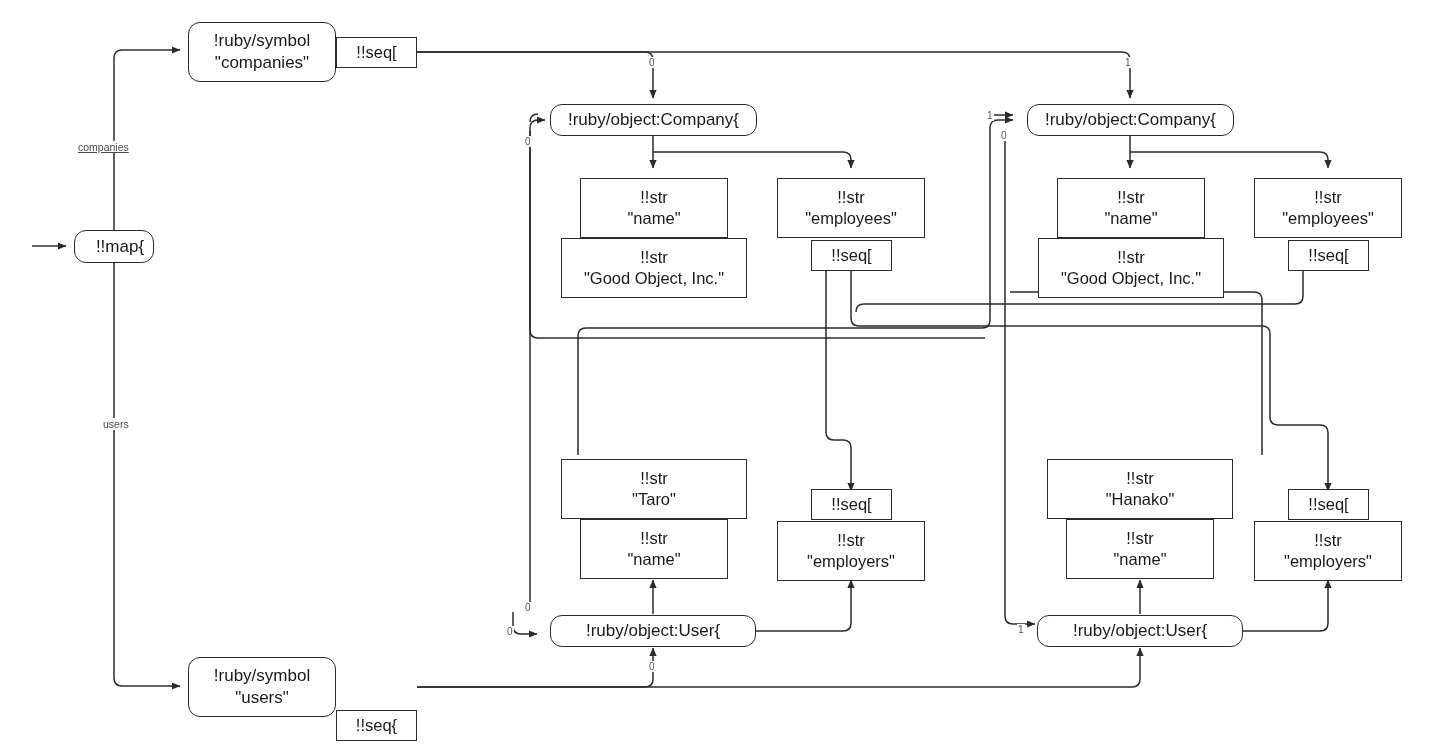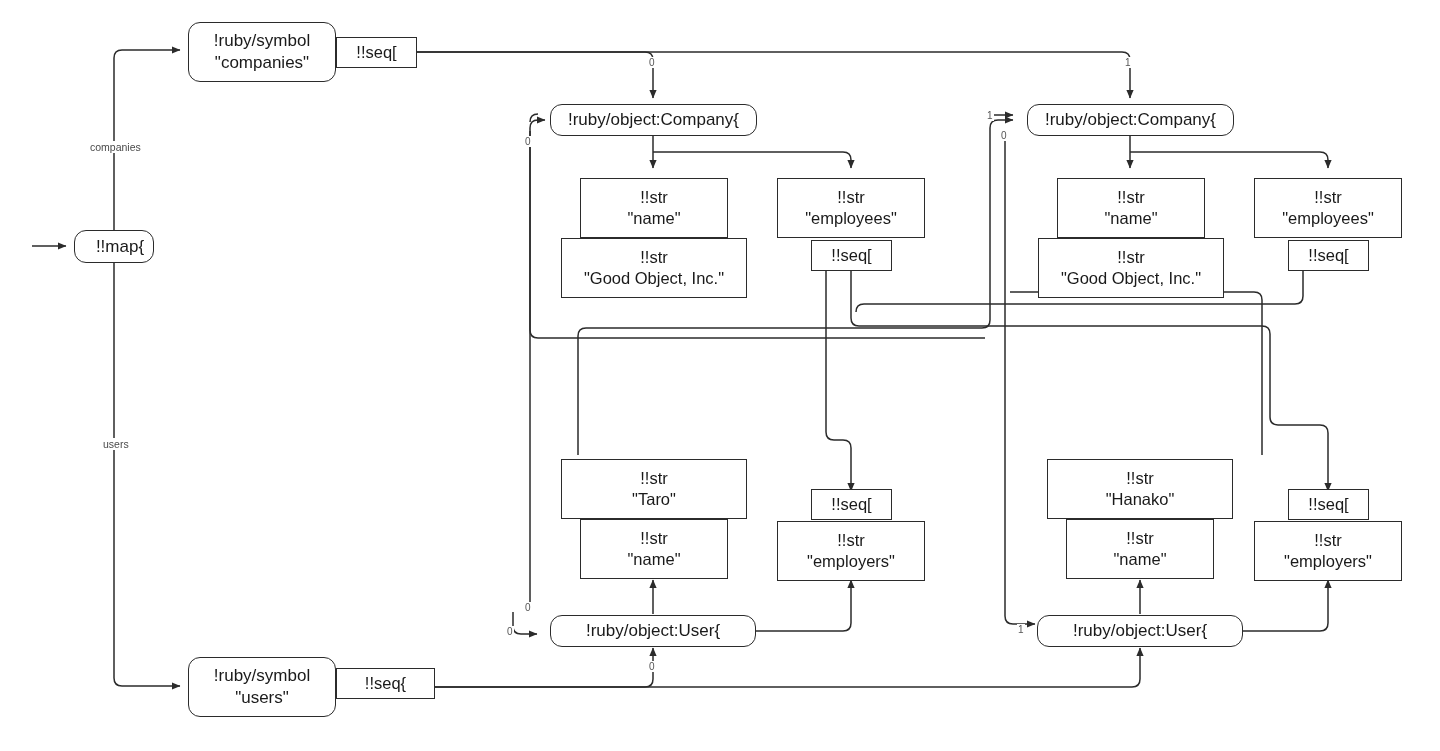--- a/index.html
+++ b/index.html
@@ -128,21 +128,21 @@
     <span class="ln">"companies"</span>
   </div>
   <div class="node t16" style="left:336px;top:37px;width:81px;height:31px;">
     <span class="ln">!!seq[</span>
   </div>
 
   <div class="node t17" style="left:188px;top:657px;width:148px;height:60px;">
     <span class="ln">!ruby/symbol</span>
     <span class="ln">"users"</span>
   </div>
-  <div class="node t16" style="left:336px;top:668px;width:99px;height:31px;">
+  <div class="node t16" style="left:336px;top:710px;width:81px;height:31px;">
     <span class="ln">!!seq{</span>
   </div>
 
   <div class="node t17" style="left:550px;top:104px;width:207px;height:32px;">
     <span class="ln">!ruby/object:Company{</span>
   </div>
   <div class="node t16" style="left:580px;top:178px;width:148px;height:60px;">
     <span class="ln">!!str</span>
     <span class="ln">"name"</span>
   </div>
@@ -208,22 +208,22 @@
     <span class="ln">!!seq[</span>
   </div>
   <div class="node t16" style="left:1254px;top:521px;width:148px;height:60px;">
     <span class="ln">!!str</span>
     <span class="ln">"employers"</span>
   </div>
   <div class="node t17" style="left:1037px;top:615px;width:206px;height:32px;">
     <span class="ln">!ruby/object:User{</span>
   </div>
 
-  <div class="elabel" style="left:88px;top:141px;">companies</div>
-  <div class="elabel" style="left:101px;top:438px;">users</div>
+  <div class="elabel" style="left:76px;top:141px;text-decoration:underline;">companies</div>
+  <div class="elabel" style="left:101px;top:418px;">users</div>
 
   <div class="idx" style="left:648px;top:57px;">0</div>
   <div class="idx" style="left:1124px;top:57px;">1</div>
 
   <div class="idx" style="left:524px;top:136px;">0</div>
   <div class="idx" style="left:986px;top:110px;">1</div>
   <div class="idx" style="left:1000px;top:130px;">0</div>
 
   <div class="idx" style="left:524px;top:602px;">0</div>
   <div class="idx" style="left:506px;top:626px;">0</div>

